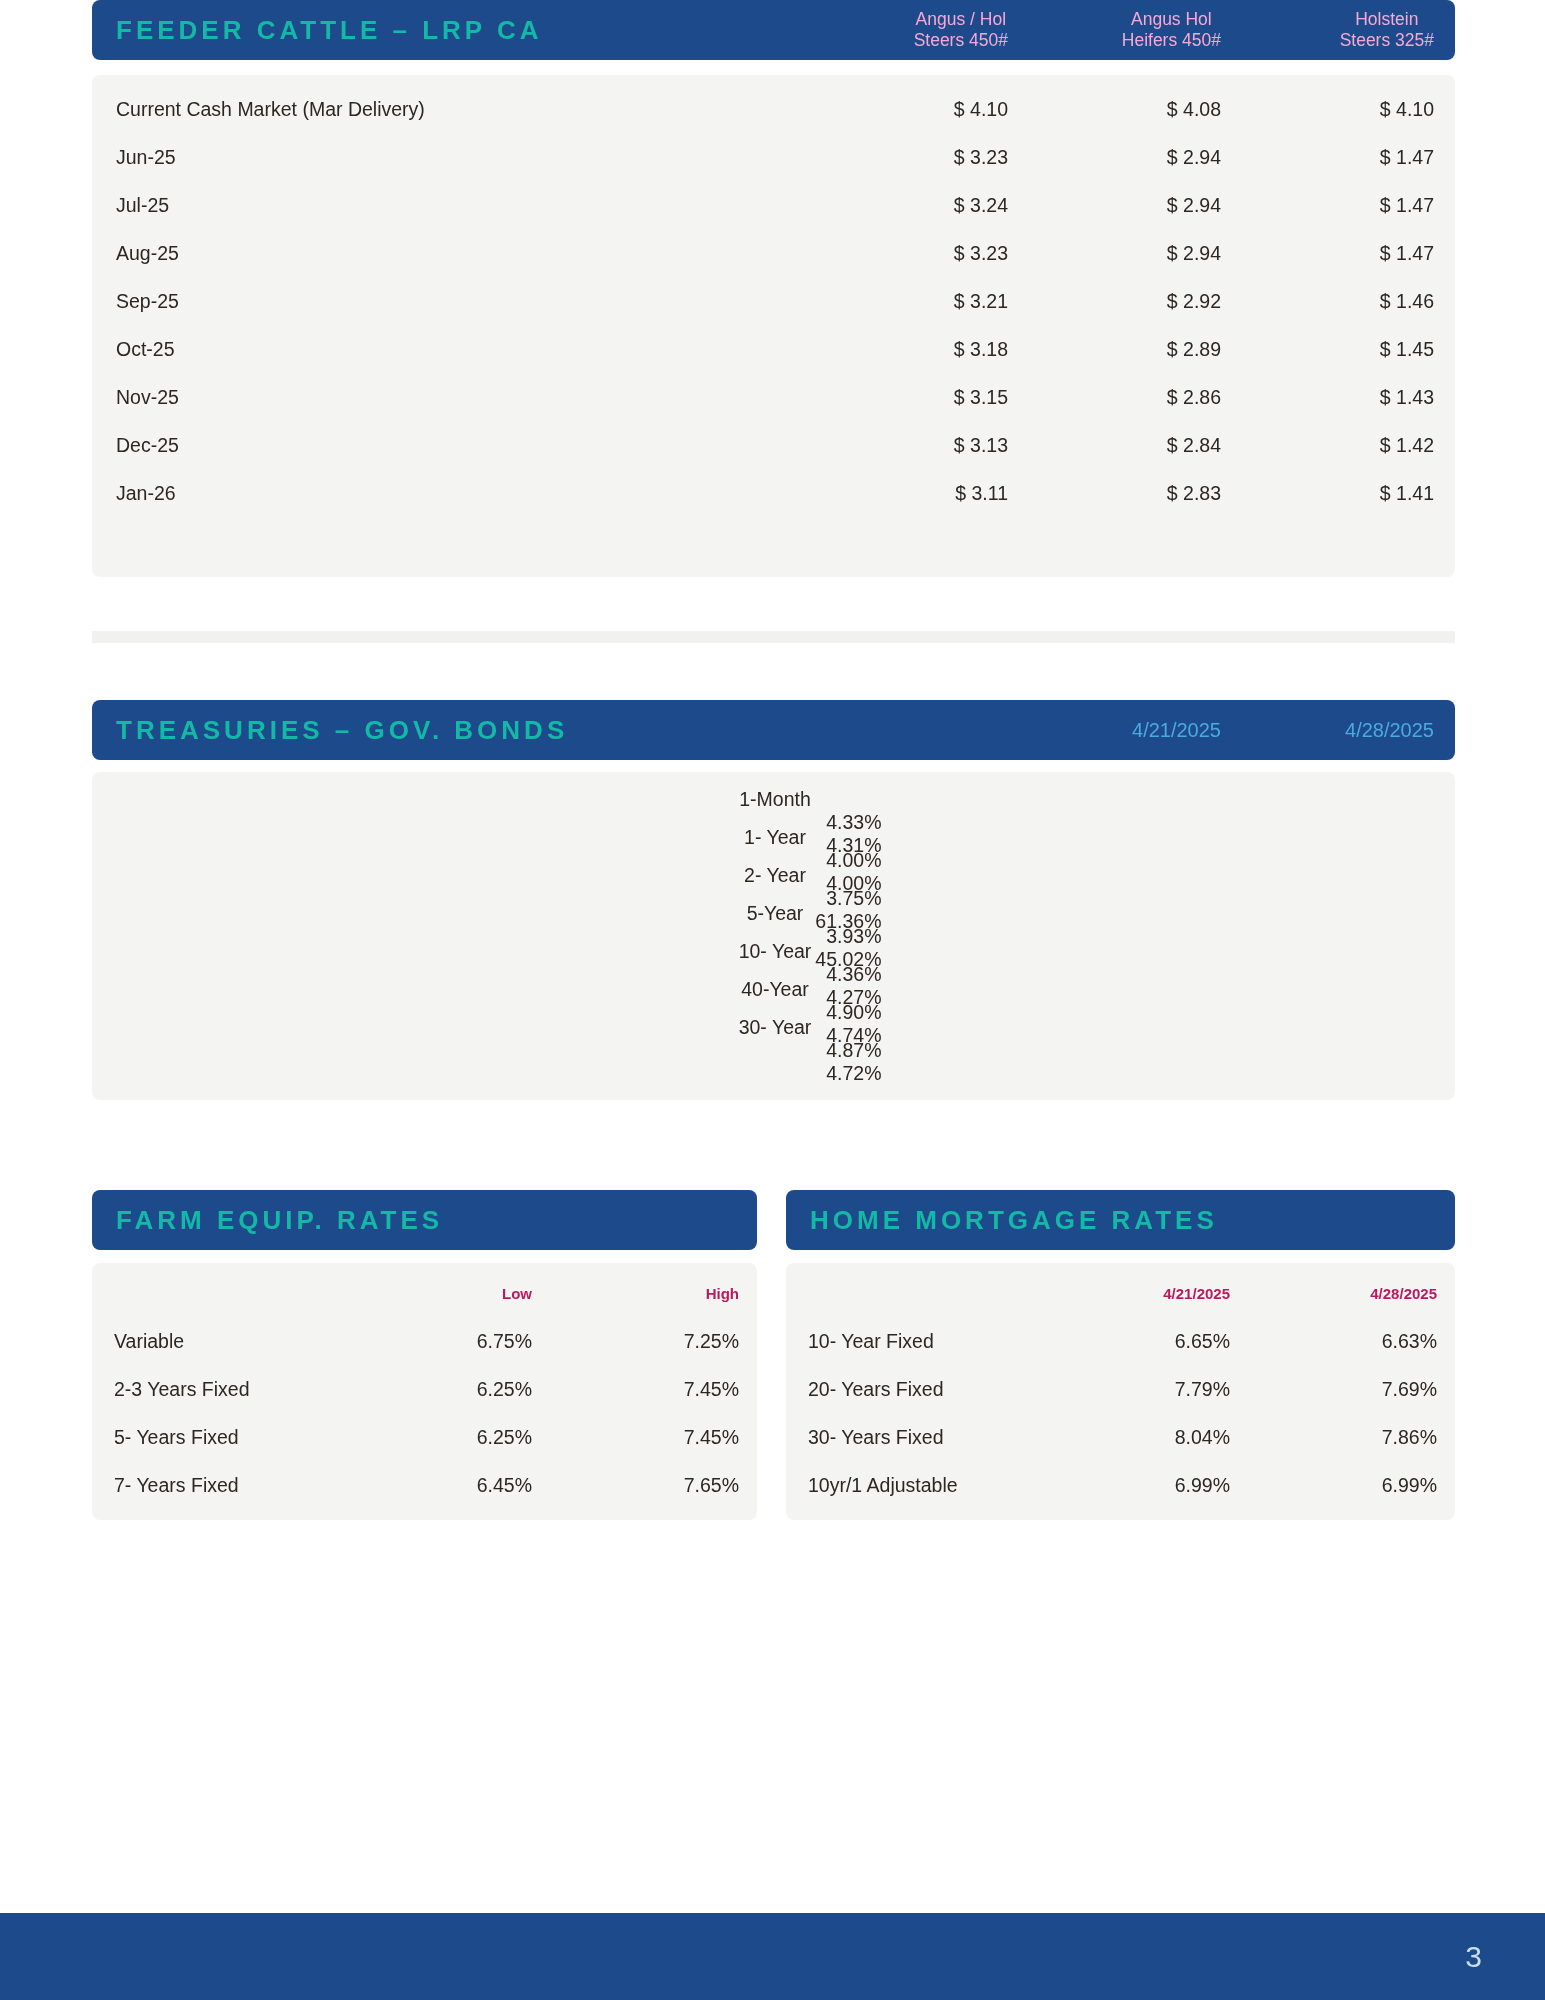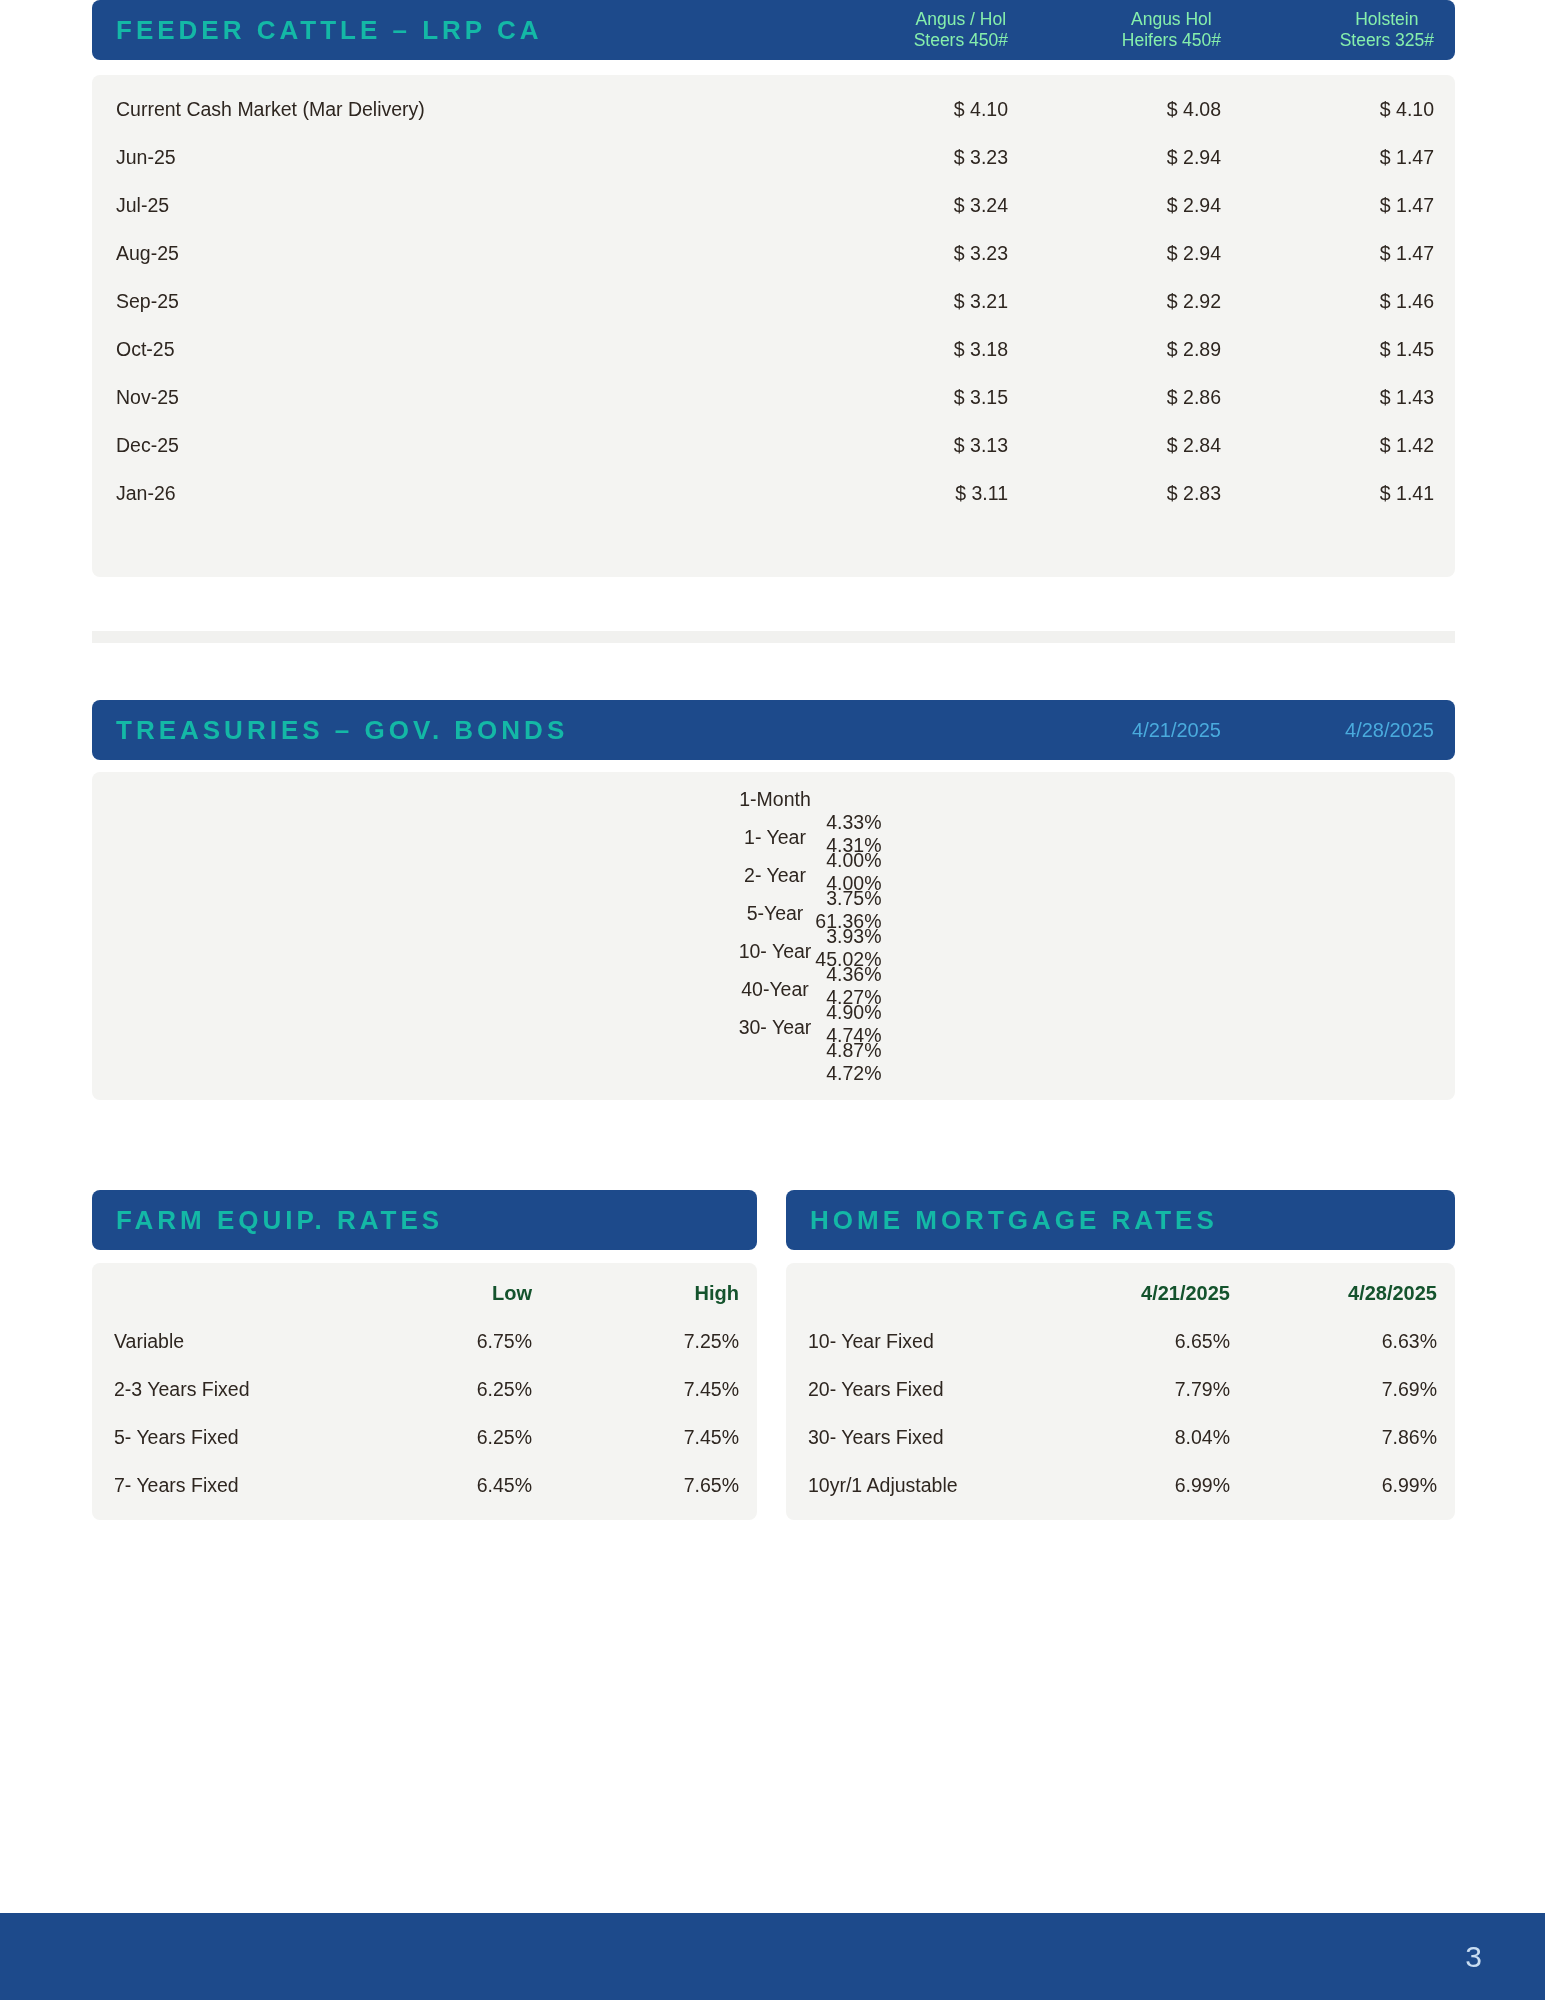--- a/index.html
+++ b/index.html
@@ -28,21 +28,21 @@
     letter-spacing:4px;
     color:#14b8a6;
     white-space:nowrap;
   }
   .bar-spacer{flex:1;}
   .bar-cols{display:flex;padding-right:21px;}
   .colcell{
     width:213px;
     display:flex;
     justify-content:flex-end;
-    color:#86efac;
+    color:#f9a8d4;
     font-size:17.5px;
     line-height:21px;
   }
   .colcell .inner{text-align:center;}
   .date-cell{
     width:213px;
     text-align:right;
     color:#4aabdd;
     font-size:20px;
   }
@@ -86,22 +86,22 @@
   .half .card{
     height:257px;
     margin-top:13px;
     padding-top:6px;
     box-sizing:border-box;
   }
   .half .trow{height:48px;padding-left:22px;padding-right:18px;}
   .half .trow .val{width:207px;}
   .half .trow.head .val{
     font-weight:bold;
-    color:#14532d;
-    font-size:20px;
+    color:#be185d;
+    font-size:15px;
   }
   
   .footer{
     position:absolute;
     left:0;top:1913px;
     width:100%;height:87px;
     background:#1d4a8b;
     display:flex;
     align-items:center;
     justify-content:flex-end;

